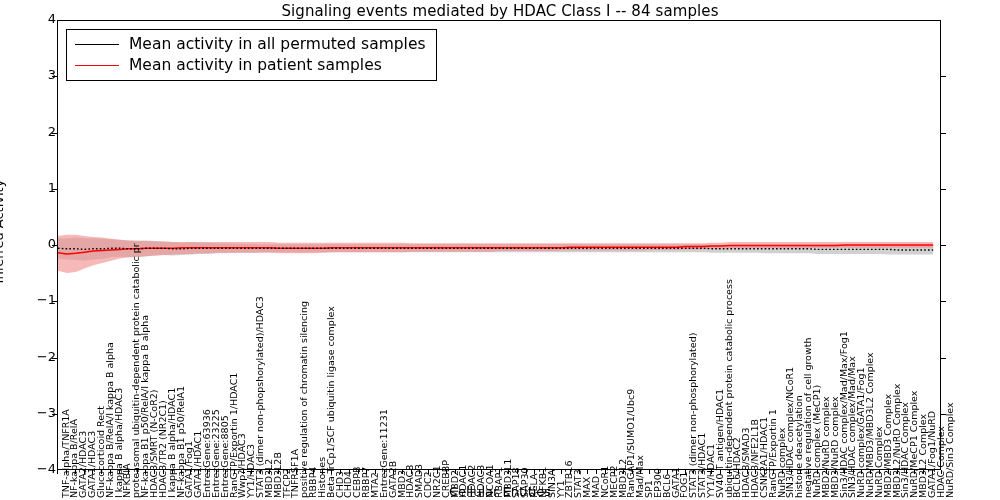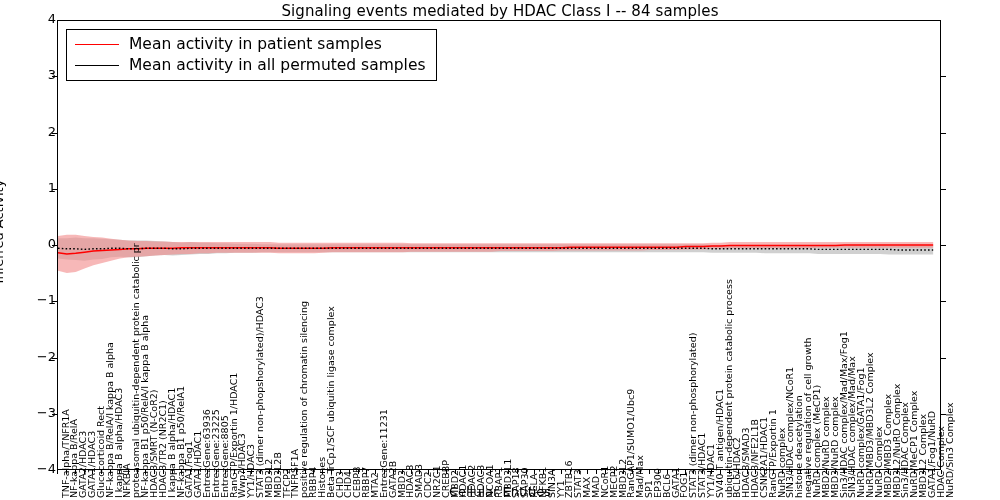--- a/index.html
+++ b/index.html
@@ -107,26 +107,26 @@
   <div id="axes">
     <svg id="plotsvg" viewBox="0 0 884 450" preserveAspectRatio="none">
         <path d="M0.00 217.13 L8.84 217.13 L17.68 216.56 L26.52 217.13 L35.36 217.13 L44.20 217.69 L53.04 218.25 L61.88 218.81 L70.72 219.38 L79.56 219.38 L88.40 219.38 L97.24 219.94 L106.08 220.50 L114.92 221.06 L123.76 221.63 L132.60 221.06 L141.44 221.63 L150.28 221.63 L159.12 222.19 L167.96 222.19 L176.80 222.75 L185.64 222.75 L194.48 222.75 L203.32 223.31 L212.16 223.31 L221.00 223.31 L229.84 223.31 L238.68 223.31 L247.52 223.31 L256.36 223.31 L265.20 223.31 L274.04 223.31 L282.88 223.31 L291.72 223.31 L300.56 223.31 L309.40 223.31 L318.24 223.31 L327.08 223.31 L335.92 223.31 L344.76 223.31 L353.60 223.31 L362.44 223.31 L371.28 223.31 L380.12 223.31 L388.96 223.31 L397.80 223.31 L406.64 223.31 L415.48 223.31 L424.32 223.31 L433.16 223.31 L442.00 223.31 L450.84 223.31 L459.68 223.31 L468.52 223.31 L477.36 223.31 L486.20 223.31 L495.04 223.31 L503.88 223.31 L512.72 223.31 L521.56 223.31 L530.40 223.31 L539.24 223.31 L548.08 223.31 L556.92 223.31 L565.76 223.31 L574.60 223.31 L583.44 223.31 L592.28 223.31 L601.12 223.31 L609.96 223.31 L618.80 223.31 L627.64 223.31 L636.48 223.31 L645.32 223.31 L654.16 223.88 L663.00 223.88 L671.84 223.88 L680.68 223.88 L689.52 223.88 L698.36 223.88 L707.20 223.88 L716.04 223.88 L724.88 223.88 L733.72 223.88 L742.56 223.88 L751.40 223.88 L760.24 223.88 L769.08 223.88 L777.92 223.88 L786.76 223.88 L795.60 223.88 L804.44 223.88 L813.28 223.88 L822.12 223.88 L830.96 224.44 L839.80 224.44 L848.64 224.44 L857.48 224.44 L866.32 224.44 L875.16 224.44 L875.16 233.44 L866.32 233.44 L857.48 233.44 L848.64 233.44 L839.80 233.44 L830.96 233.44 L822.12 232.88 L813.28 232.88 L804.44 232.88 L795.60 232.88 L786.76 232.88 L777.92 232.88 L769.08 232.88 L760.24 232.88 L751.40 232.31 L742.56 232.31 L733.72 232.31 L724.88 232.31 L716.04 232.31 L707.20 232.31 L698.36 231.75 L689.52 231.75 L680.68 231.75 L671.84 231.75 L663.00 231.75 L654.16 231.75 L645.32 231.19 L636.48 231.19 L627.64 231.19 L618.80 231.19 L609.96 231.19 L601.12 231.19 L592.28 231.19 L583.44 231.19 L574.60 231.19 L565.76 231.19 L556.92 231.19 L548.08 231.19 L539.24 231.19 L530.40 231.19 L521.56 231.19 L512.72 231.19 L503.88 231.19 L495.04 231.19 L486.20 231.19 L477.36 231.19 L468.52 231.19 L459.68 231.19 L450.84 231.19 L442.00 231.19 L433.16 231.19 L424.32 231.19 L415.48 231.19 L406.64 231.19 L397.80 231.19 L388.96 231.19 L380.12 231.19 L371.28 231.19 L362.44 231.19 L353.60 231.19 L344.76 231.19 L335.92 231.19 L327.08 231.19 L318.24 231.19 L309.40 231.19 L300.56 231.19 L291.72 231.19 L282.88 231.19 L274.04 231.19 L265.20 231.19 L256.36 231.19 L247.52 231.19 L238.68 231.19 L229.84 231.19 L221.00 231.19 L212.16 231.19 L203.32 231.19 L194.48 231.75 L185.64 231.75 L176.80 231.75 L167.96 232.31 L159.12 232.31 L150.28 232.88 L141.44 232.88 L132.60 233.44 L123.76 234.00 L114.92 234.56 L106.08 234.00 L97.24 234.56 L88.40 235.13 L79.56 236.25 L70.72 236.25 L61.88 235.69 L53.04 236.25 L44.20 237.94 L35.36 238.50 L26.52 239.63 L17.68 239.06 L8.84 238.50 L0.00 237.38 Z" fill="#c8c8c8" fill-opacity="0.85" stroke="none"></path>
         <path d="M0.00 214.88 L8.84 213.75 L17.68 213.75 L26.52 214.88 L35.36 216.00 L44.20 216.56 L53.04 217.69 L61.88 218.81 L70.72 219.38 L79.56 219.94 L88.40 219.94 L97.24 220.50 L106.08 220.50 L114.92 221.06 L123.76 221.06 L132.60 221.06 L141.44 221.06 L150.28 221.06 L159.12 221.06 L167.96 221.06 L176.80 221.06 L185.64 221.06 L194.48 221.06 L203.32 221.06 L212.16 221.06 L221.00 221.63 L229.84 221.63 L238.68 221.63 L247.52 221.63 L256.36 221.63 L265.20 221.63 L274.04 221.63 L282.88 221.63 L291.72 221.63 L300.56 221.63 L309.40 221.63 L318.24 221.63 L327.08 221.63 L335.92 221.63 L344.76 221.63 L353.60 222.19 L362.44 222.19 L371.28 222.19 L380.12 222.19 L388.96 222.19 L397.80 222.19 L406.64 222.19 L415.48 222.19 L424.32 222.19 L433.16 222.19 L442.00 222.19 L450.84 222.19 L459.68 222.19 L468.52 222.19 L477.36 222.19 L486.20 222.19 L495.04 222.19 L503.88 222.19 L512.72 222.19 L521.56 222.19 L530.40 222.19 L539.24 222.19 L548.08 222.19 L556.92 222.19 L565.76 222.19 L574.60 222.19 L583.44 222.19 L592.28 222.19 L601.12 222.19 L609.96 222.19 L618.80 222.19 L627.64 222.19 L636.48 222.19 L645.32 222.19 L654.16 221.63 L663.00 221.63 L671.84 221.06 L680.68 221.06 L689.52 221.06 L698.36 221.06 L707.20 221.06 L716.04 221.06 L724.88 221.06 L733.72 221.06 L742.56 221.06 L751.40 221.06 L760.24 221.06 L769.08 221.06 L777.92 221.06 L786.76 221.06 L795.60 221.06 L804.44 221.06 L813.28 221.06 L822.12 221.06 L830.96 221.06 L839.80 221.06 L848.64 221.06 L857.48 221.06 L866.32 221.06 L875.16 221.06 L875.16 226.69 L866.32 226.69 L857.48 226.69 L848.64 226.69 L839.80 226.69 L830.96 226.69 L822.12 226.69 L813.28 226.69 L804.44 226.69 L795.60 226.69 L786.76 226.69 L777.92 226.69 L769.08 226.69 L760.24 226.69 L751.40 227.25 L742.56 227.25 L733.72 227.25 L724.88 227.25 L716.04 227.25 L707.20 227.25 L698.36 227.25 L689.52 227.25 L680.68 227.25 L671.84 227.25 L663.00 227.81 L654.16 227.81 L645.32 228.38 L636.48 228.38 L627.64 228.38 L618.80 228.94 L609.96 228.94 L601.12 228.94 L592.28 228.94 L583.44 229.50 L574.60 229.50 L565.76 229.50 L556.92 229.50 L548.08 229.50 L539.24 229.50 L530.40 229.50 L521.56 229.50 L512.72 229.50 L503.88 229.50 L495.04 230.06 L486.20 230.06 L477.36 230.06 L468.52 230.06 L459.68 230.06 L450.84 230.06 L442.00 230.06 L433.16 230.63 L424.32 230.63 L415.48 230.63 L406.64 230.63 L397.80 230.63 L388.96 230.63 L380.12 230.63 L371.28 230.63 L362.44 230.63 L353.60 230.63 L344.76 231.19 L335.92 231.19 L327.08 231.19 L318.24 231.19 L309.40 231.19 L300.56 231.19 L291.72 231.19 L282.88 231.19 L274.04 231.19 L265.20 231.75 L256.36 232.31 L247.52 232.31 L238.68 232.31 L229.84 232.31 L221.00 232.31 L212.16 231.75 L203.32 231.75 L194.48 231.75 L185.64 231.75 L176.80 231.75 L167.96 231.75 L159.12 231.75 L150.28 232.31 L141.44 232.31 L132.60 232.88 L123.76 232.88 L114.92 233.44 L106.08 234.00 L97.24 234.56 L88.40 235.13 L79.56 235.69 L70.72 236.25 L61.88 237.38 L53.04 239.63 L44.20 241.88 L35.36 244.13 L26.52 247.50 L17.68 250.88 L8.84 252.00 L0.00 249.75 Z" fill="#f28c8c" fill-opacity="0.62" stroke="none"></path>
         <path d="M0.00 231.75 L8.84 232.88 L17.68 232.31 L26.52 231.19 L35.36 230.06 L44.20 229.50 L53.04 228.94 L61.88 228.38 L70.72 227.81 L79.56 227.81 L88.40 227.25 L97.24 227.25 L106.08 227.25 L114.92 227.25 L123.76 226.69 L132.60 226.69 L141.44 226.69 L150.28 226.69 L159.12 226.69 L167.96 226.69 L176.80 226.69 L185.64 226.69 L194.48 226.69 L203.32 226.69 L212.16 226.69 L221.00 227.25 L229.84 227.25 L238.68 227.25 L247.52 227.25 L256.36 227.25 L265.20 227.25 L274.04 226.69 L282.88 226.69 L291.72 226.69 L300.56 226.69 L309.40 226.69 L318.24 226.69 L327.08 226.69 L335.92 226.69 L344.76 226.69 L353.60 226.69 L362.44 226.69 L371.28 226.69 L380.12 226.69 L388.96 226.69 L397.80 226.69 L406.64 226.69 L415.48 226.69 L424.32 226.69 L433.16 226.69 L442.00 226.69 L450.84 226.69 L459.68 226.69 L468.52 226.69 L477.36 226.69 L486.20 226.69 L495.04 226.69 L503.88 226.69 L512.72 226.13 L521.56 226.13 L530.40 226.13 L539.24 226.13 L548.08 226.13 L556.92 226.13 L565.76 226.13 L574.60 226.13 L583.44 226.13 L592.28 226.13 L601.12 226.13 L609.96 226.13 L618.80 226.13 L627.64 225.56 L636.48 225.56 L645.32 225.56 L654.16 225.00 L663.00 225.00 L671.84 224.44 L680.68 224.44 L689.52 224.44 L698.36 224.44 L707.20 224.44 L716.04 224.44 L724.88 224.44 L733.72 224.44 L742.56 224.44 L751.40 224.44 L760.24 224.44 L769.08 224.44 L777.92 224.44 L786.76 223.88 L795.60 223.88 L804.44 223.88 L813.28 223.88 L822.12 223.88 L830.96 223.88 L839.80 223.88 L848.64 223.88 L857.48 223.88 L866.32 223.88 L875.16 223.88 " fill="none" stroke="#ff0000" stroke-width="1.5"></path>
         <path d="M0.00 227.25 L8.84 227.81 L17.68 227.81 L26.52 228.38 L35.36 227.81 L44.20 227.81 L53.04 227.25 L61.88 227.25 L70.72 227.81 L79.56 227.81 L88.40 227.25 L97.24 227.25 L106.08 227.25 L114.92 227.81 L123.76 227.81 L132.60 227.25 L141.44 227.25 L150.28 227.25 L159.12 227.25 L167.96 227.25 L176.80 227.25 L185.64 227.25 L194.48 227.25 L203.32 227.25 L212.16 227.25 L221.00 227.25 L229.84 227.25 L238.68 227.25 L247.52 227.25 L256.36 227.25 L265.20 227.25 L274.04 227.25 L282.88 227.25 L291.72 227.25 L300.56 227.25 L309.40 227.25 L318.24 227.25 L327.08 227.25 L335.92 227.25 L344.76 227.25 L353.60 227.25 L362.44 227.25 L371.28 227.25 L380.12 227.25 L388.96 227.25 L397.80 227.25 L406.64 227.25 L415.48 227.25 L424.32 227.25 L433.16 227.25 L442.00 227.25 L450.84 227.25 L459.68 227.25 L468.52 227.25 L477.36 227.25 L486.20 227.25 L495.04 227.25 L503.88 227.25 L512.72 227.25 L521.56 227.25 L530.40 227.25 L539.24 227.25 L548.08 227.25 L556.92 227.25 L565.76 227.25 L574.60 227.25 L583.44 227.25 L592.28 227.25 L601.12 227.25 L609.96 227.25 L618.80 227.25 L627.64 227.25 L636.48 227.25 L645.32 227.25 L654.16 227.81 L663.00 227.81 L671.84 227.81 L680.68 227.81 L689.52 227.81 L698.36 227.81 L707.20 227.81 L716.04 227.81 L724.88 227.81 L733.72 227.81 L742.56 227.81 L751.40 227.81 L760.24 228.38 L769.08 228.38 L777.92 228.38 L786.76 228.38 L795.60 228.38 L804.44 228.38 L813.28 228.38 L822.12 228.38 L830.96 228.38 L839.80 228.94 L848.64 228.94 L857.48 228.94 L866.32 228.94 L875.16 228.94 " fill="none" stroke="#000000" stroke-width="1.4" stroke-dasharray="1.6,2.2"></path>
       </svg>
 
     <div id="legend">
       <div class="legend-row">
+        <span class="legend-swatch"></span>
+        <span class="legend-text">Mean activity in all permuted samples</span>
+      </div>
+      <div class="legend-row">
         <span class="legend-swatch red"></span>
         <span class="legend-text">Mean activity in patient samples</span>
-      </div>
-      <div class="legend-row">
-        <span class="legend-swatch"></span>
-        <span class="legend-text">Mean activity in all permuted samples</span>
       </div>
     </div>
   </div>
 
   <div id="xticks">
       <div class="xtick-mark" style="left: 0px;"></div>
       <div class="xtick-label" style="left: 3.6px; top: 28px;">TNF-alpha/TNFR1A</div>
       <div class="xtick-mark" style="left: 8.84px;"></div>
       <div class="xtick-label" style="left: 12.44px; top: 28px;">NF-kappa B/RelA</div>
       <div class="xtick-mark" style="left: 17.68px;"></div>

